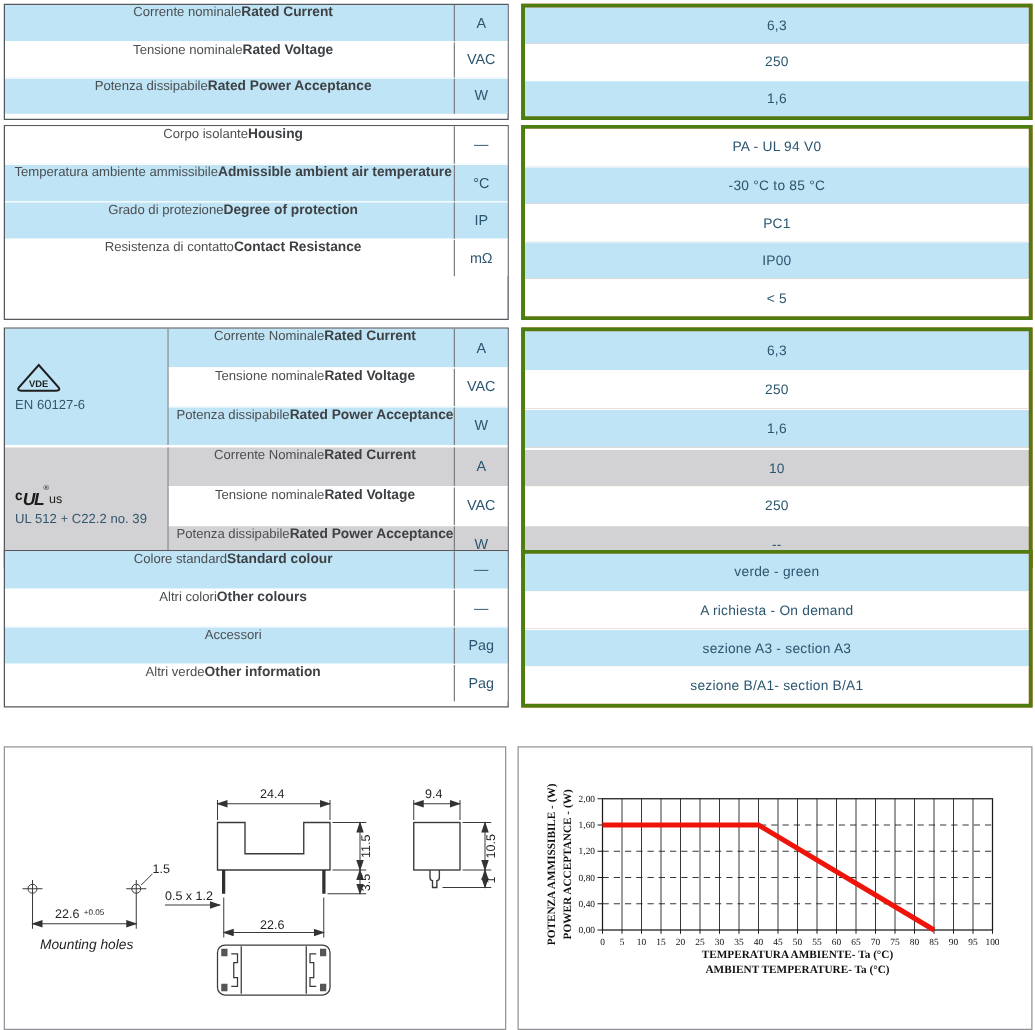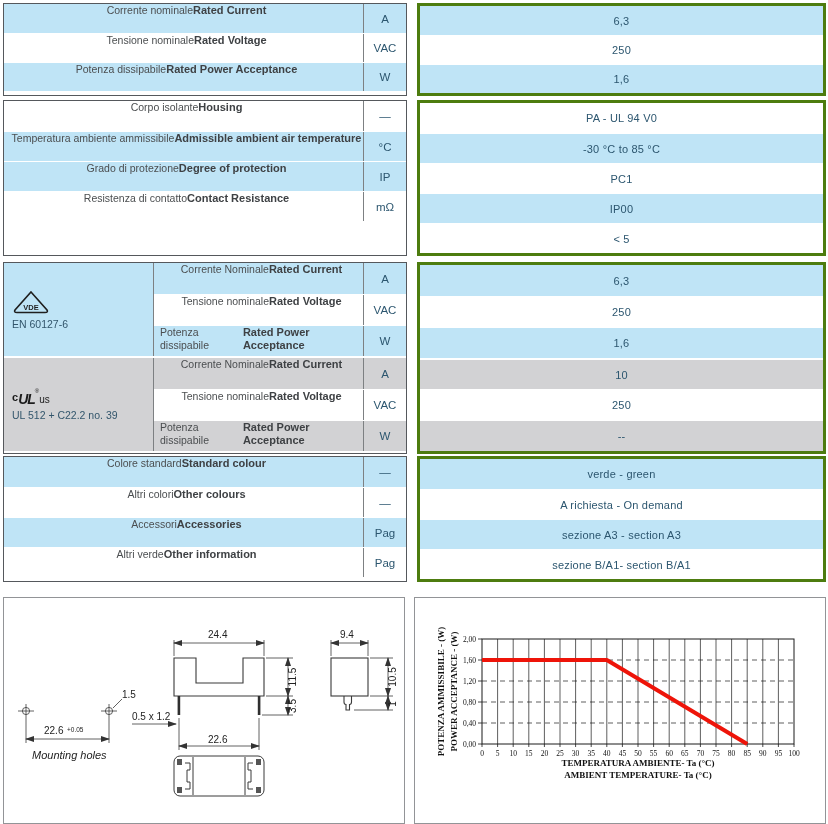--- a/index.html
+++ b/index.html
@@ -19,21 +19,21 @@
   .lab{flex:1;display:flex;justify-content:center;
     padding-left:6px;line-height:12.5px}
   .it{font-size:10.5px;color:#4b4e50}
   .en{font-size:11px;font-weight:700;color:#3e4144}
   .unit{width:43px;border-left:1px solid #7d8082;display:flex;align-items:center;
     justify-content:center;font-size:11.5px;color:#2c566f}
   .group{display:flex}
   .group+.group{border-top:2px solid #fff}
   .grows{flex:1;display:flex;flex-direction:column}
   .grows .row+.row{border-top:1px solid #fff}
-  .cert{width:150px;border-right:1px solid #7d8082;display:flex;flex-direction:column;
+  .cert{width:131px;border-right:1px solid #7d8082;display:flex;flex-direction:column;
     justify-content:center;align-items:flex-start;padding-left:8px;gap:3px}
   .certlab{font-size:10.5px;color:#33566c}
   .ul-wrap{display:flex;align-items:flex-end;line-height:1;color:#1c1c1c}
   .ul-c{font-size:11px;font-weight:700;margin-bottom:3px}
   .ul-m{font-size:14px;font-weight:700;font-style:italic;letter-spacing:-1px}
   .ul-r{font-size:6px;margin-bottom:12px}
   .ul-us{font-size:10px;font-weight:400;margin-bottom:1px}
   .panel{position:absolute;border:1px solid #929497;background:#fff}
   .dim{font-size:10px;fill:#232323}
   .dimtol{font-size:6.5px;fill:#232323}
@@ -190,40 +190,39 @@
   <div class="vbox">
     <div class="vrow h31 bg-b">6,3</div>
     <div class="vrow h31 bg-w">250</div>
     <div class="vrow h31 bg-b">1,6</div>
     <div class="vrow h31 bg-g gt2">10</div>
     <div class="vrow h31 bg-w">250</div>
     <div class="vrow h31 bg-g">--</div>
   </div>
 </div>
 
-<div class="tblock" style="top:456px">
+<div class="tblock" style="top:440px">
   <div class="lbox">
     <div class="row h30 bg-b">
       <div class="lab">
         <div class="it">Colore standard</div>
         <div class="en">Standard colour</div>
       </div>
       <div class="unit">—</div>
     </div>
     <div class="row h30 bg-w">
       <div class="lab">
         <div class="it">Altri colori</div>
         <div class="en">Other colours</div>
       </div>
       <div class="unit">—</div>
     </div>
     <div class="row h30 bg-b">
       <div class="lab">
         <div class="it">Accessori</div>
-        <div class="en">Accessories</div>
       </div>
       <div class="unit">Pag</div>
     </div>
     <div class="row h30 bg-w">
       <div class="lab">
         <div class="it">Altri verde</div>
         <div class="en">Other information</div>
       </div>
       <div class="unit">Pag</div>
     </div>

